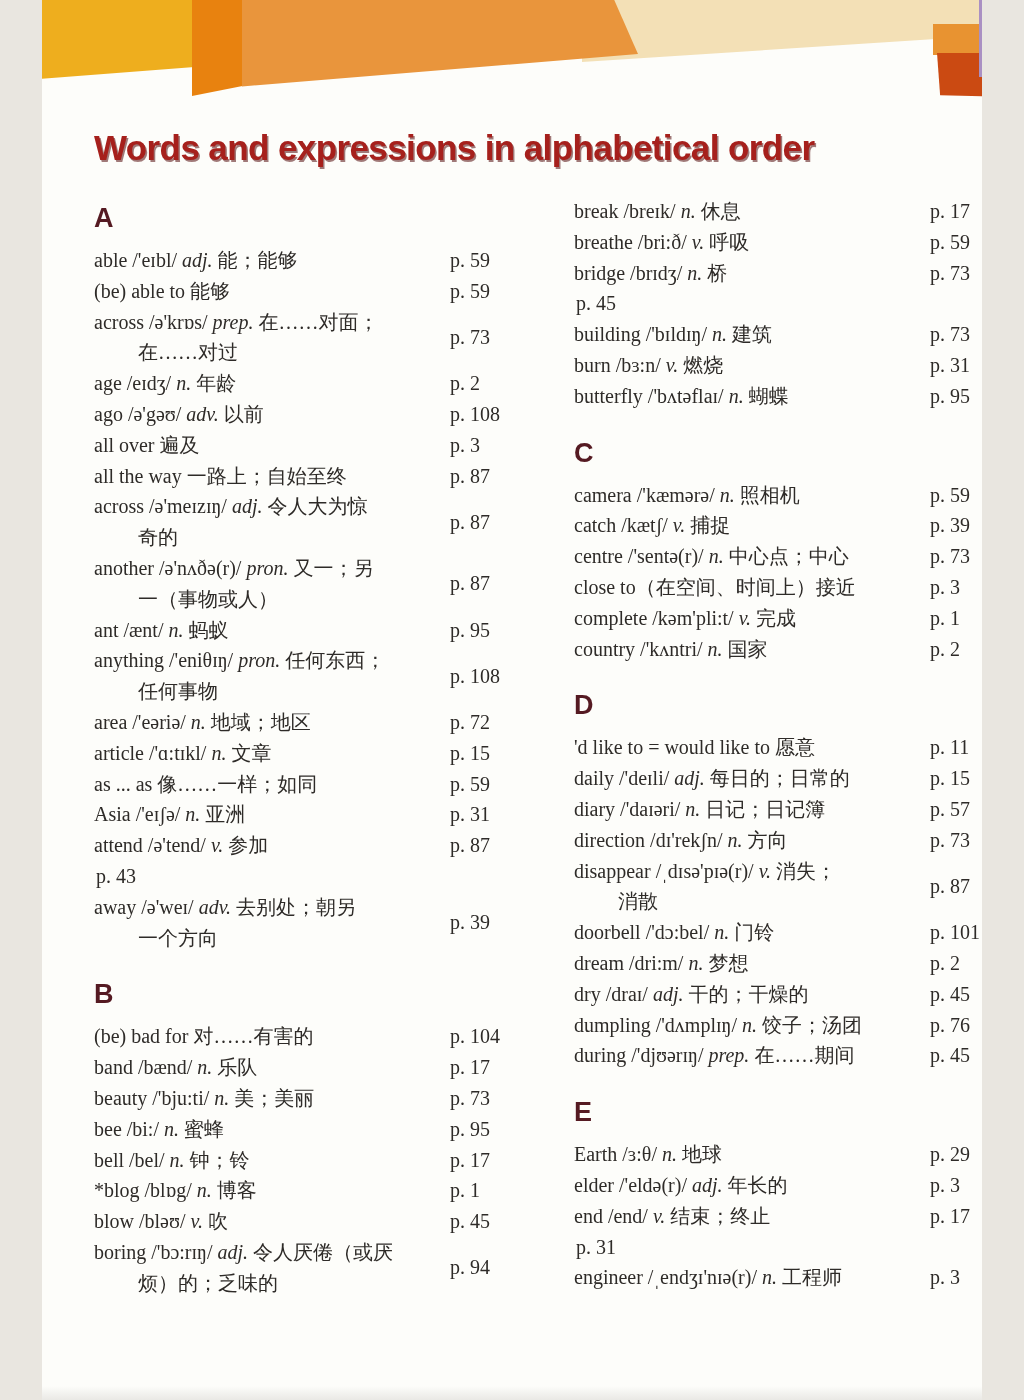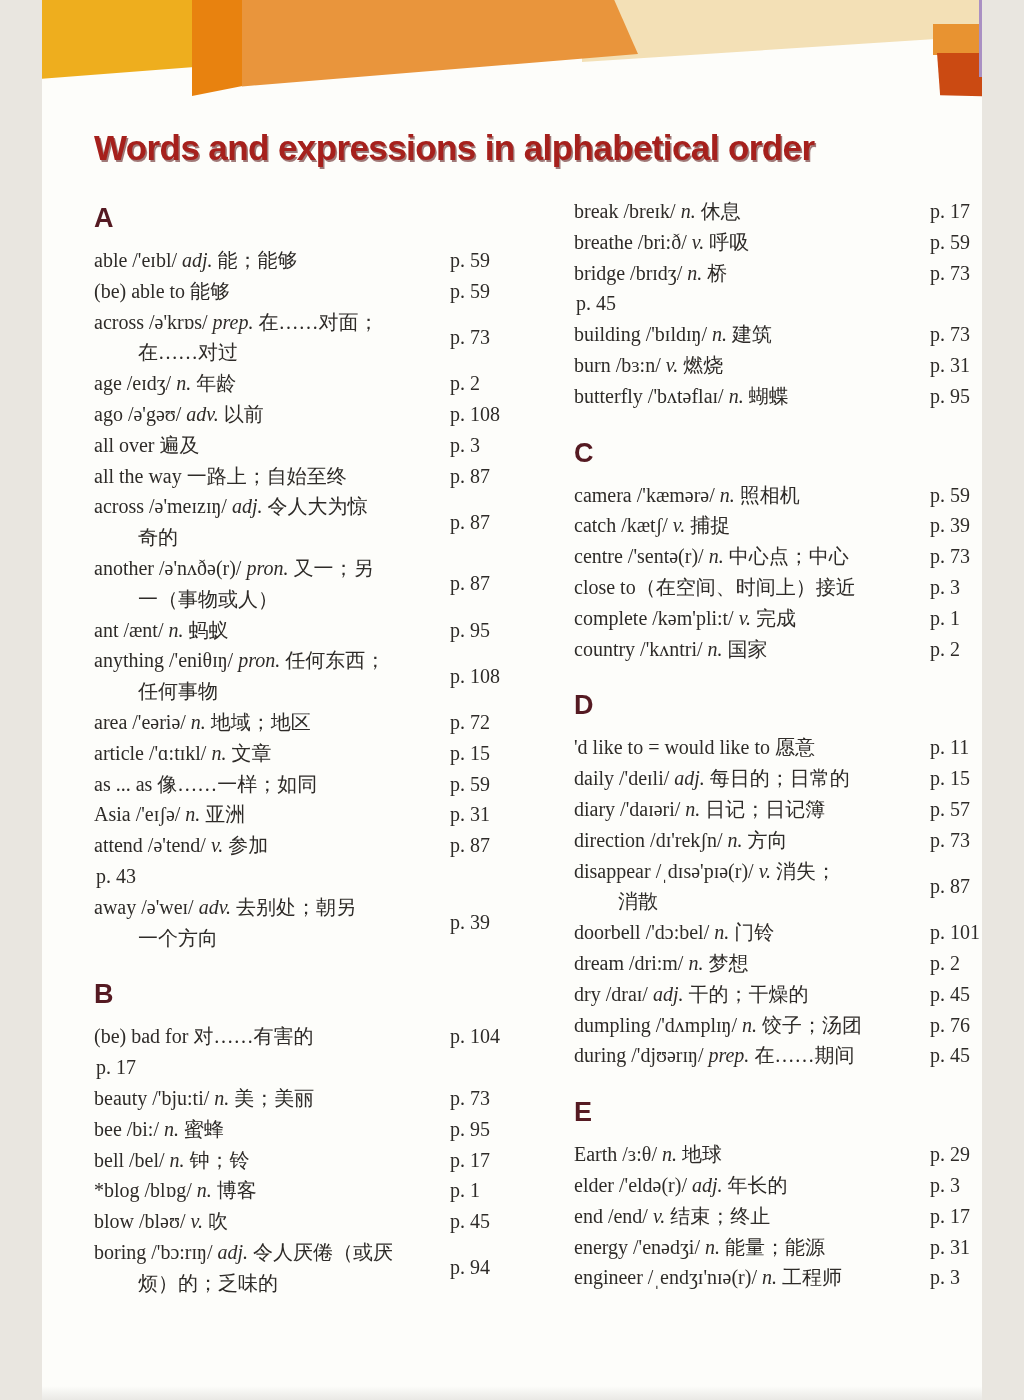--- a/index.html
+++ b/index.html
@@ -211,20 +211,23 @@
       </div>
       <div class="sec">
         <div class="letter">B</div>
         <div class="entry">
           <div class="etext">
             <span class="l1"><span class="head">(be) bad for 对……有害的</span></span>
           </div>
           <div class="pref">p. 104</div>
         </div>
         <div class="entry">
+          <div class="etext">
+            <span class="l1"><span class="head">band /bænd/</span> <span class="pos">n.</span> 乐队</span>
+          </div>
           <div class="pref">p. 17</div>
         </div>
         <div class="entry">
           <div class="etext">
             <span class="l1"><span class="head">beauty /'bju:ti/</span> <span class="pos">n.</span> 美；美丽</span>
           </div>
           <div class="pref">p. 73</div>
         </div>
         <div class="entry">
           <div class="etext">
@@ -418,23 +421,20 @@
           </div>
           <div class="pref">p. 3</div>
         </div>
         <div class="entry">
           <div class="etext">
             <span class="l1"><span class="head">end /end/</span> <span class="pos">v.</span> 结束；终止</span>
           </div>
           <div class="pref">p. 17</div>
         </div>
         <div class="entry">
-          <div class="etext">
-            <span class="l1"><span class="head">energy /'enədʒi/</span> <span class="pos">n.</span> 能量；能源</span>
-          </div>
           <div class="pref">p. 31</div>
         </div>
         <div class="entry">
           <div class="etext">
             <span class="l1"><span class="head">engineer /ˌendʒɪ'nɪə(r)/</span> <span class="pos">n.</span> 工程师</span>
           </div>
           <div class="pref">p. 3</div>
         </div>
       </div>
     </div>

